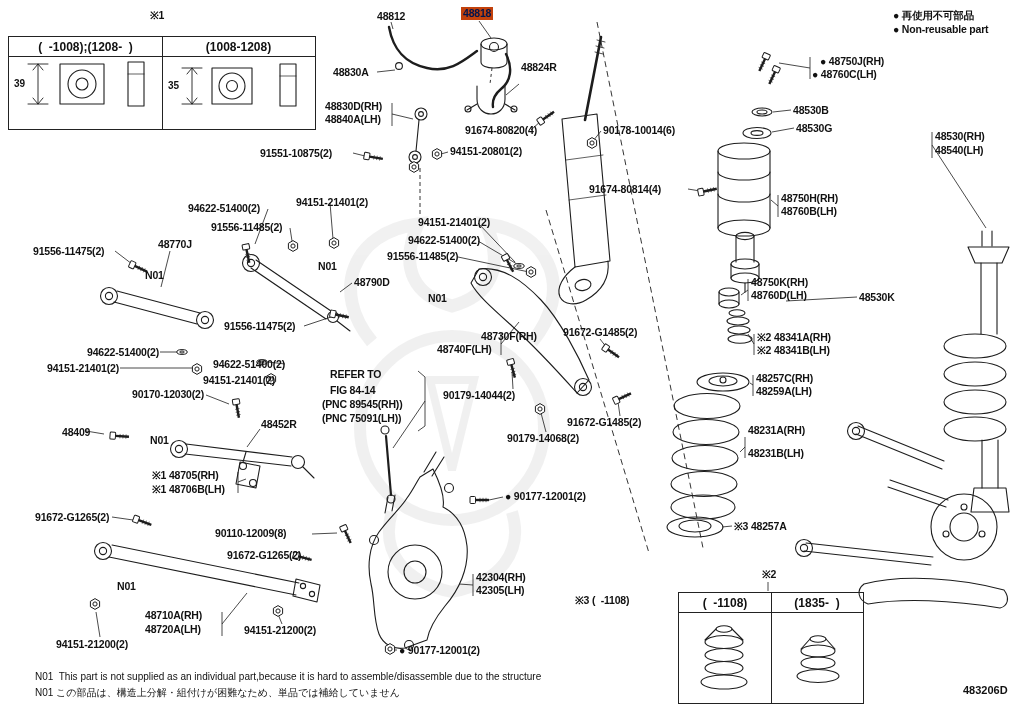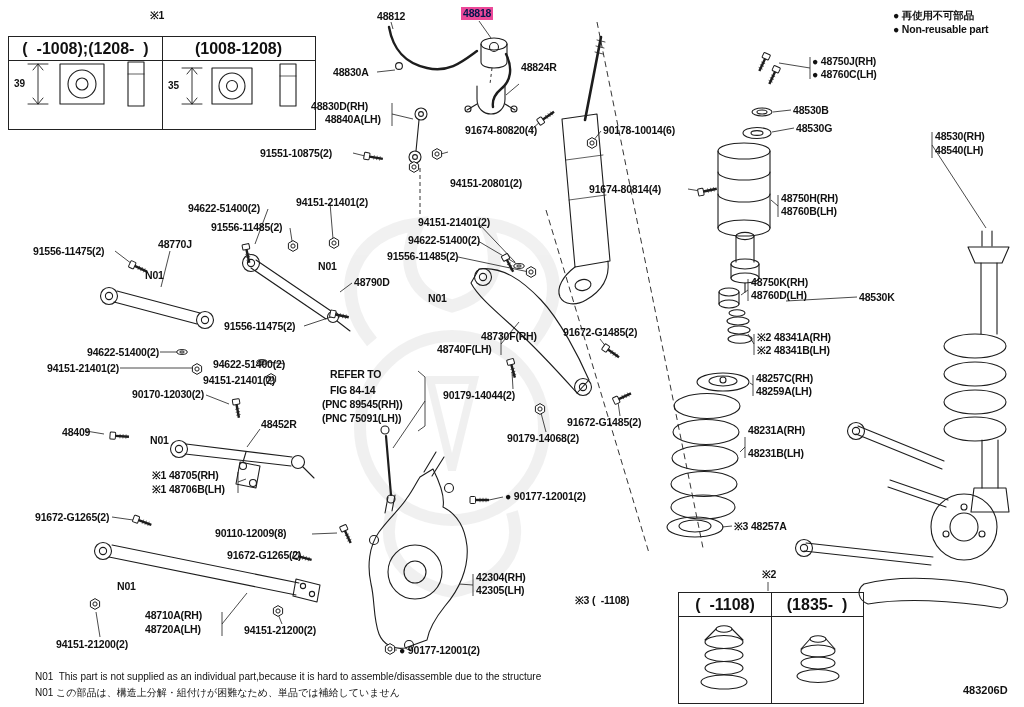--- a/index.html
+++ b/index.html
@@ -1,24 +1,24 @@
 <!DOCTYPE html>
 <html><head>
 <meta charset="utf-8">
 <style>
   html,body{margin:0;padding:0;background:#fff;}
   #page{position:relative;width:1024px;height:707px;background:#fff;overflow:hidden;
         font-family:"Liberation Sans",sans-serif;color:#111;}
   svg{position:absolute;left:0;top:0;pointer-events:none;}
   .label{position:absolute;font-weight:bold;font-size:10.5px;line-height:13px;
          letter-spacing:-0.2px;white-space:pre;color:#111;z-index:5;}
-  .label.hl{background:#ec4899;color:#00154d;padding:0 2px;}
+  .label.hl{background:#c2410c;color:#00154d;padding:0 2px;}
   .tbl{position:absolute;border:1.6px solid #222;z-index:2;background:transparent;}
   .tbl .hdr{display:flex;border-bottom:1.4px solid #222;}
-  .tbl .hdr>div{flex:1;text-align:center;font-weight:bold;font-size:16px;
+  .tbl .hdr>div{flex:1;text-align:center;font-weight:bold;font-size:12px;
                 padding:3px 0 2px;white-space:pre;}
   .tbl .vdiv{position:absolute;top:0;bottom:0;left:50%;width:0;border-left:1.4px solid #222;}
   .dim{position:absolute;font-size:10px;font-weight:bold;z-index:5;}
   .note{position:absolute;font-size:10px;white-space:pre;z-index:5;}
   .doc{position:absolute;font-size:11px;font-weight:bold;z-index:5;}
 </style>
 </head>
 <body>
 
 <div id="page">
@@ -354,28 +354,28 @@
       <use href="#nut" transform="translate(414,167)"></use>
     </g>
   </svg>
 
   <div id="labels">
       <div class="label" style="left: 150px; top: 9px;">※1</div>
       <div class="label" style="left: 377px; top: 10px;">48812</div>
       <div class="label hl" style="left: 461px; top: 7px;">48818</div>
       <div class="label" style="left: 333px; top: 66px;">48830A</div>
       <div class="label" style="left: 521px; top: 61px;">48824R</div>
-      <div class="label" style="left: 311px; top: 100px;">48830D(RH)</div>
+      <div class="label" style="left: 325px; top: 100px;">48830D(RH)</div>
       <div class="label" style="left: 325px; top: 113px;">48840A(LH)</div>
       <div class="label" style="left: 465px; top: 124px;">91674-80820(4)</div>
       <div class="label" style="left: 603px; top: 124px;">90178-10014(6)</div>
       <div class="label" style="left: 260px; top: 147px;">91551-10875(2)</div>
-      <div class="label" style="left: 450px; top: 145px; margin-top: 32px;">94151-20801(2)</div>
+      <div class="label" style="left: 450px; top: 145px;">94151-20801(2)</div>
       <div class="label" style="left: 589px; top: 183px;">91674-80814(4)</div>
-      <div class="label" style="left: 812px; top: 55px;">● 48750J(RH)</div>
+      <div class="label" style="left: 812px; top: 55px; padding-left: 8px;">● 48750J(RH)</div>
       <div class="label" style="left: 812px; top: 68px;">● 48760C(LH)</div>
       <div class="label" style="left: 793px; top: 104px;">48530B</div>
       <div class="label" style="left: 796px; top: 122px;">48530G</div>
       <div class="label" style="left: 935px; top: 130px;">48530(RH)</div>
       <div class="label" style="left: 935px; top: 144px;">48540(LH)</div>
       <div class="label" style="left: 781px; top: 192px;">48750H(RH)</div>
       <div class="label" style="left: 781px; top: 205px;">48760B(LH)</div>
       <div class="label" style="left: 188px; top: 202px;">94622-51400(2)</div>
       <div class="label" style="left: 296px; top: 196px;">94151-21401(2)</div>
       <div class="label" style="left: 211px; top: 221px;">91556-11485(2)</div>

